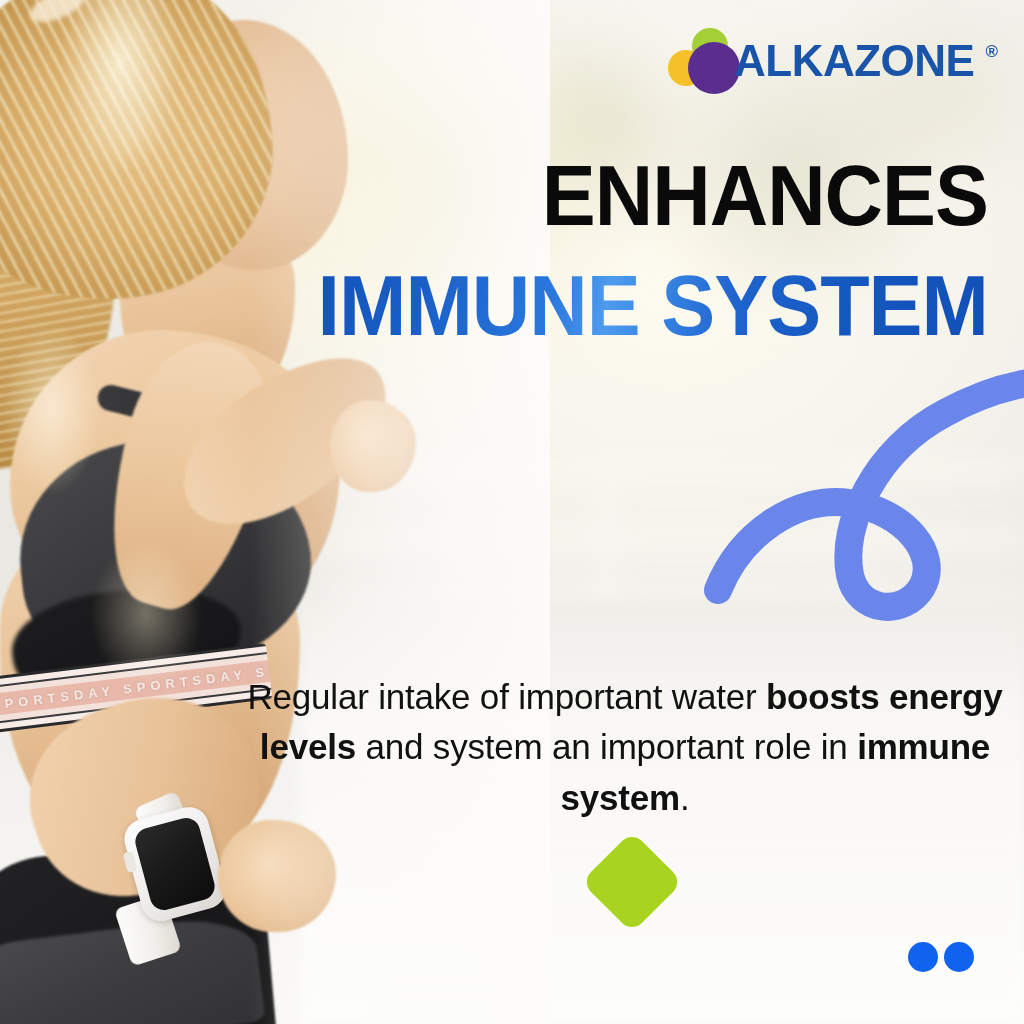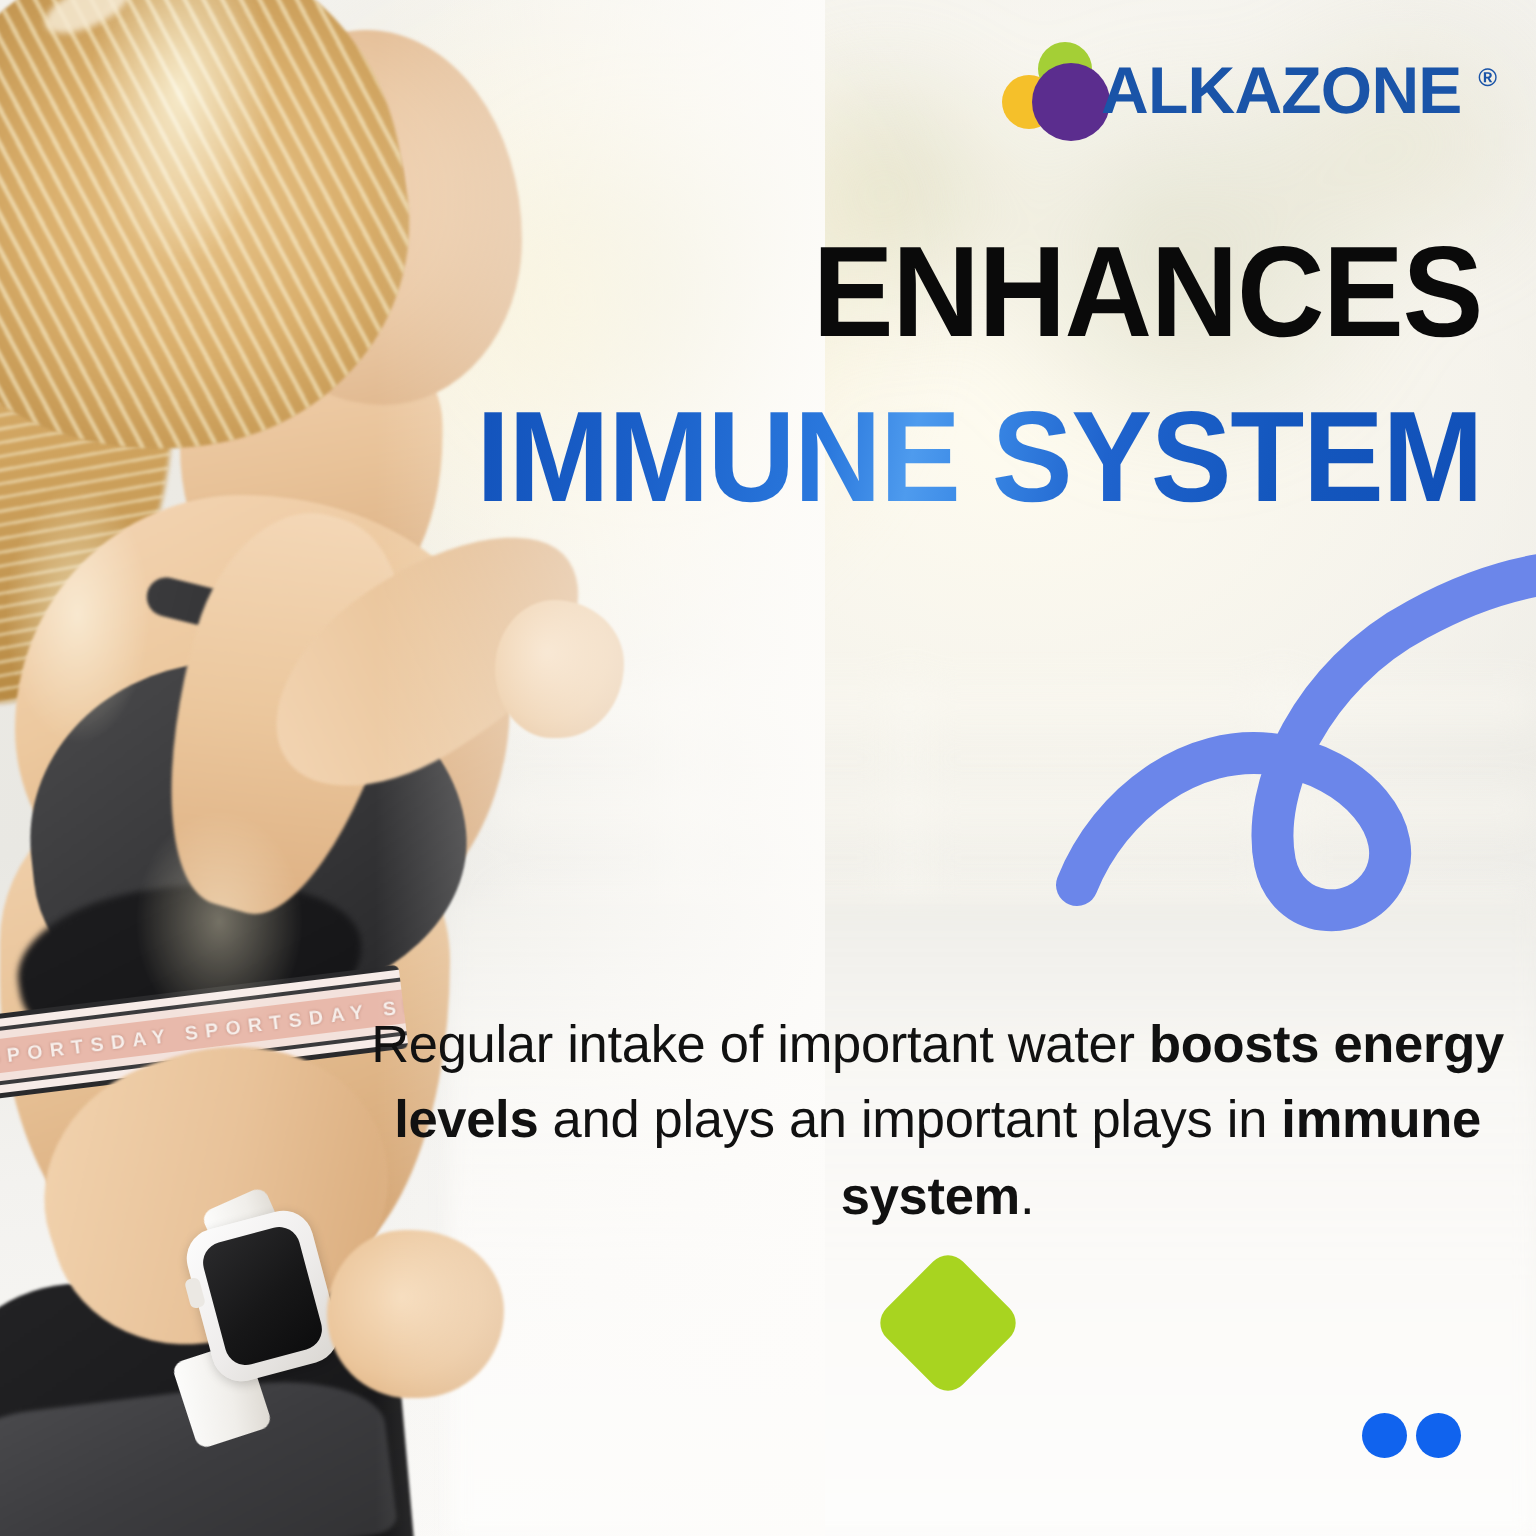--- a/index.html
+++ b/index.html
@@ -519,21 +519,21 @@
 
   <div class="headline-1">ENHANCES</div>
   <div class="headline-2">IMMUNE SYSTEM</div>
 
   <div class="swirl">
     <svg width="330" height="270" viewBox="0 0 330 270" fill="none" xmlns="http://www.w3.org/2000/svg">
       <path d="M 18 235 C 40 180, 95 140, 150 148 C 205 156, 240 200, 222 232 C 204 262, 158 258, 150 220 C 140 170, 175 95, 245 58 C 285 36, 320 28, 345 26" stroke="#6b86ea" stroke-width="28" stroke-linecap="round" fill="none"></path>
     </svg>
   </div>
 
-  <div class="body-copy"><span>Regular intake of important water </span><b>boosts energy levels</b><span> and plays an important plays in </span><b>immune system</b><span>.</span></div>
+  <div class="body-copy"><span>Regular intake of important water </span><b>boosts energy levels</b><span> and system an important role in </span><b>immune system</b><span>.</span></div>
 
   <div class="green-diamond"></div>
   <div class="dots">
     <div class="dot d1"></div>
     <div class="dot d2"></div>
   </div>
 
 </div>
 
 </body></html>

